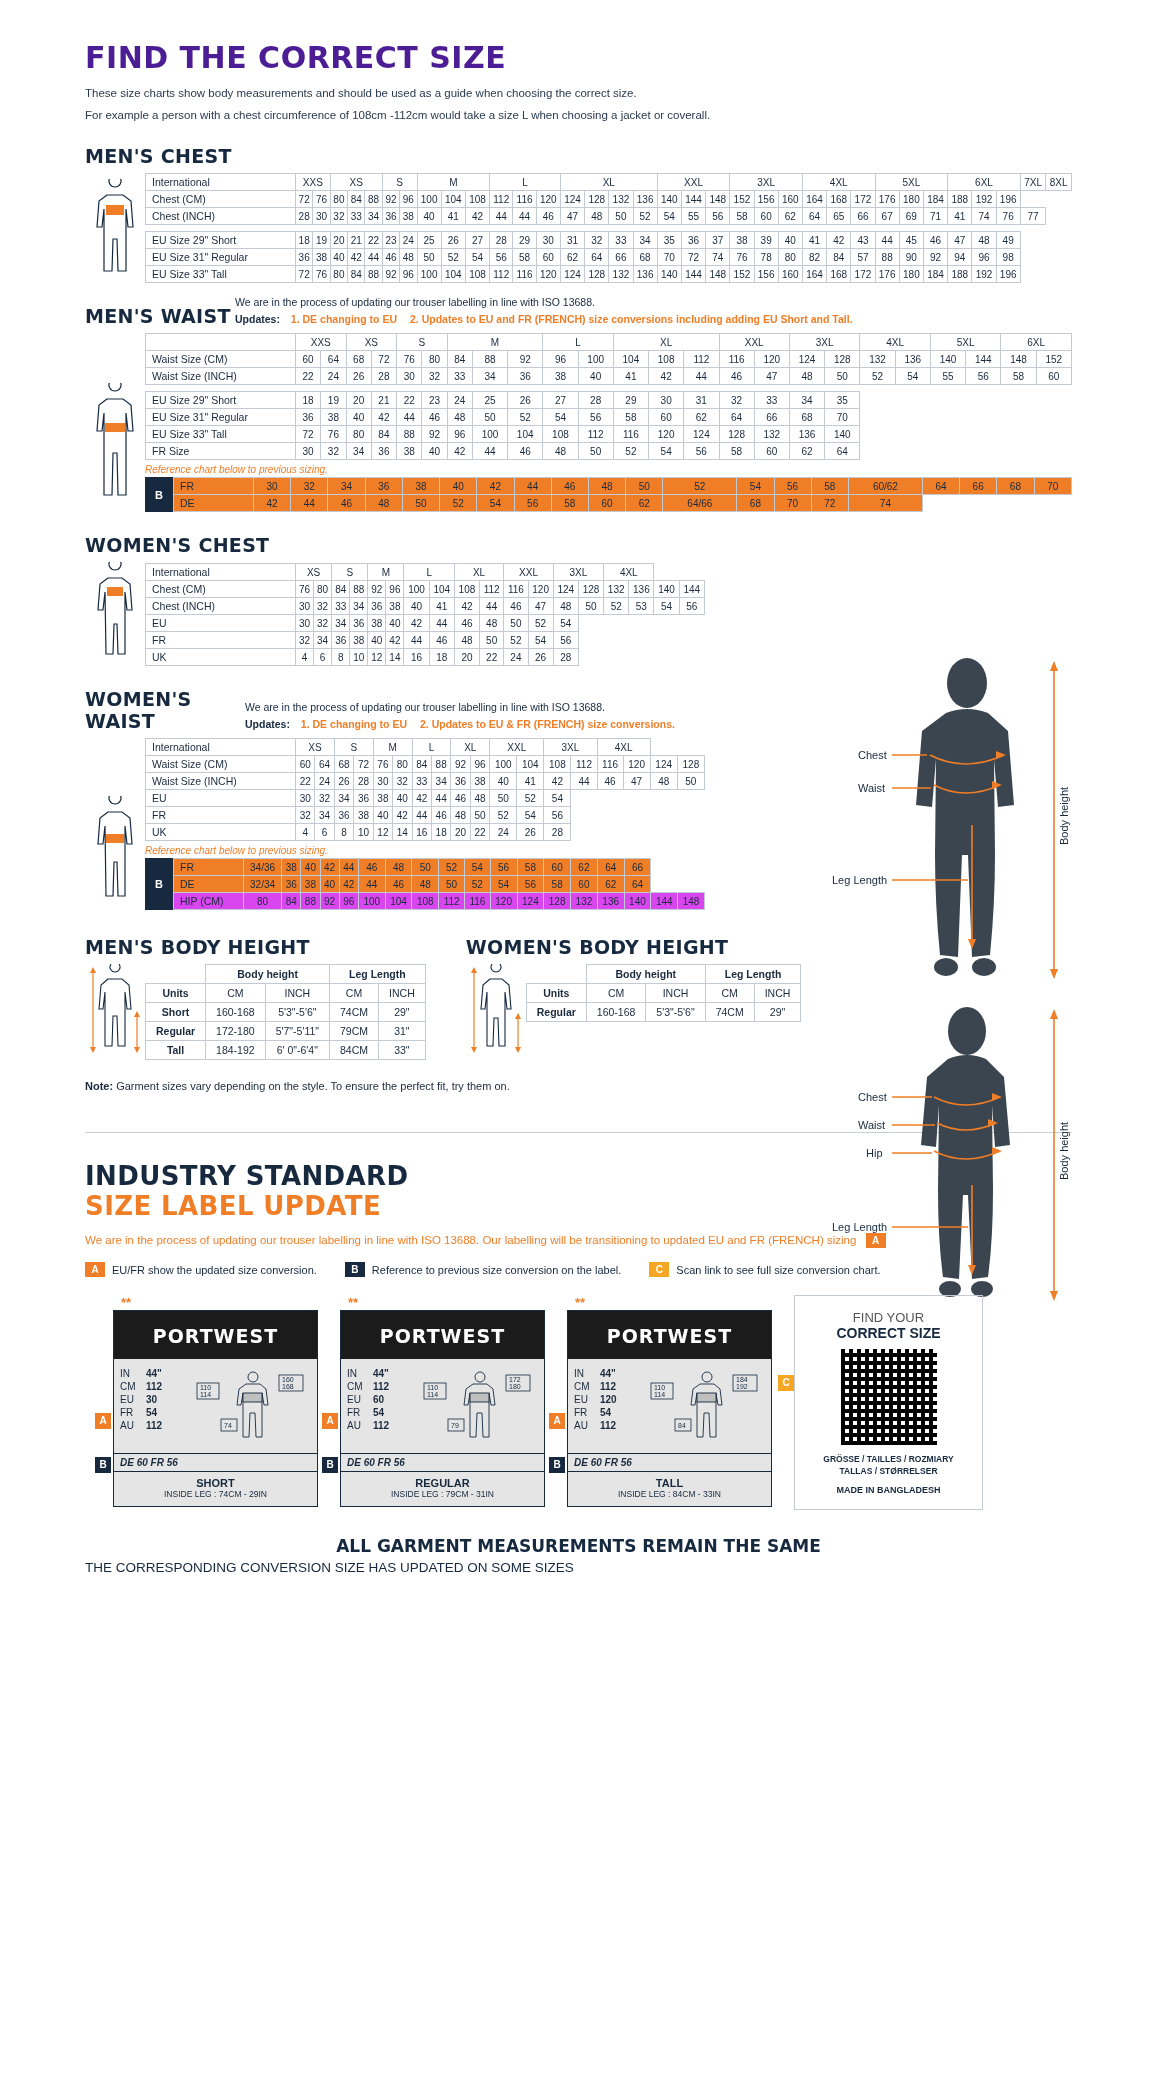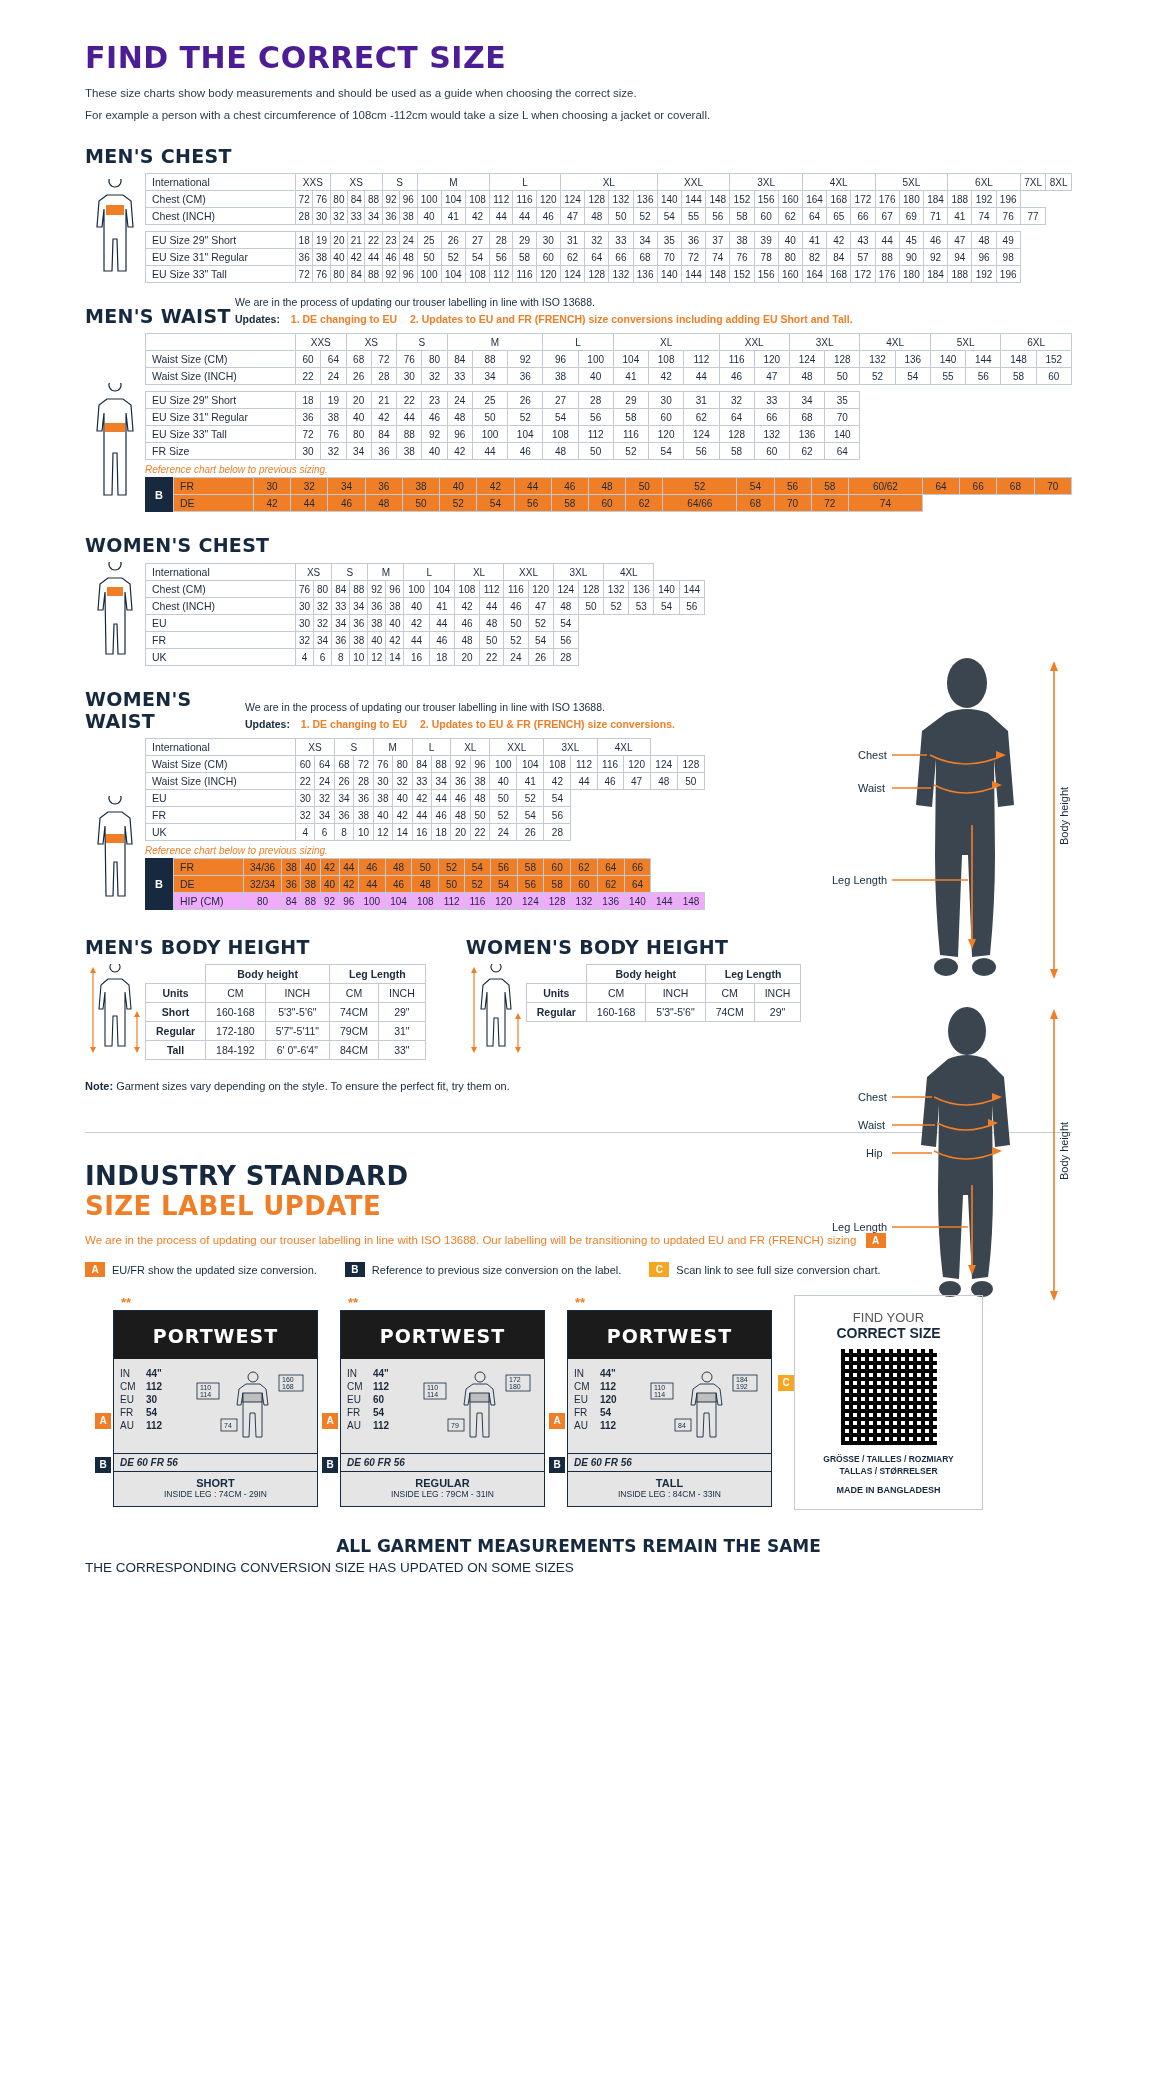--- a/index.html
+++ b/index.html
@@ -48,21 +48,21 @@
     font-weight: normal;
     color: #1b2a3d;
     white-space: nowrap;
   }
   table.size td.lbl, table.size th.lbl {
     text-align: left; padding-left: 6px; width: 150px; font-size: 10.5px;
   }
   table.size tr.spacer td { border:none; height: 7px; padding:0; }
 
   .orange-row td { background: #f07e26; color: #fff; font-weight: normal; border-color:#f07e26; }
-  .dark-row td { background: #f0abfc; color: #fff; border-color:#33414e; }
+  .dark-row td { background: #d946ef; color: #fff; border-color:#33414e; }
   .tag {
     display:inline-block; width: 20px; height: 15px; background: #16293f; color:#fff;
     font-size: 10px; font-weight: bold; text-align:center; line-height:15px;
   }
   .tag.orange { background: #f07e26; }
   .tag.yellow { background: #f5a623; }
 
   .notice { font-size: 10.5px; color: #16293f; margin: 5px 0 2px 150px; }
   .notice .bold { font-weight: bold; color:#f07e26; }
   .notice b { color:#16293f; }

